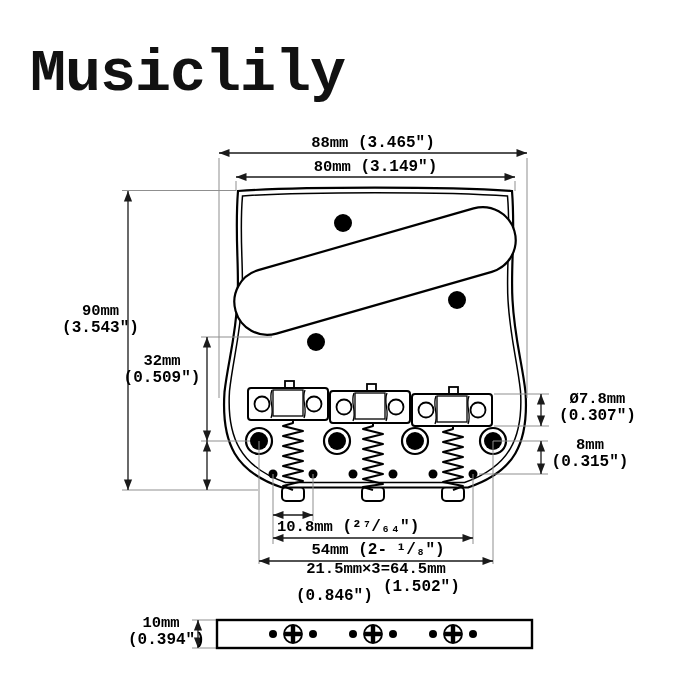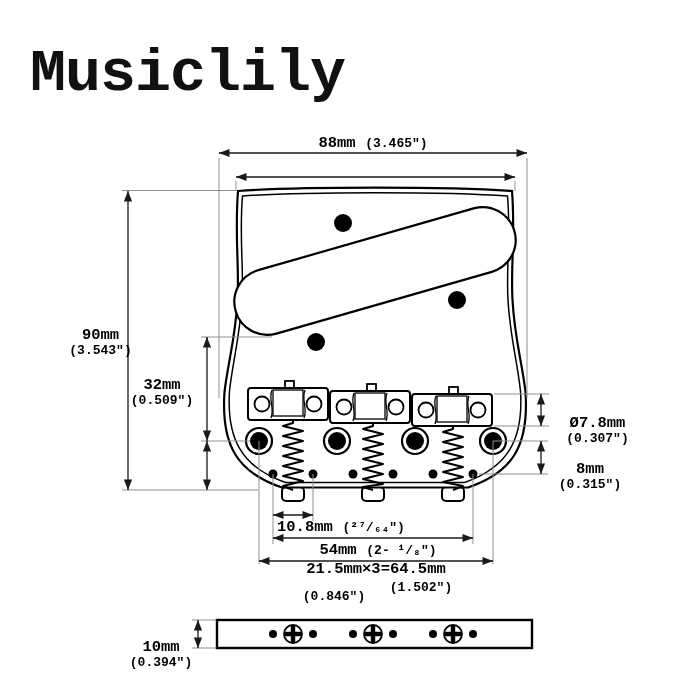--- a/index.html
+++ b/index.html
@@ -2,22 +2,22 @@
 <html><head>
 <meta charset="utf-8">
 <style>
   html,body{margin:0;padding:0;background:#fff;}
   #stage{position:relative;width:700px;height:700px;background:#fff;overflow:hidden;
          font-family:Liberation Mono, monospace;color:#000;padding-left:24px;}
   #logo{position:absolute;left:30px;top:40px;font-size:60px;font-weight:bold;
         letter-spacing:-1px;color:#111;}
   svg{position:absolute;left:0;top:0;}
   .lbl{position:absolute;font-weight:bold;color:#000;line-height:1.12;white-space:nowrap;}
-  .mm{font-size:15.5px;margin-top:24px;}
-  .in{font-size:13px;}
+  .mm{font-size:15.5px;}
+  .in{font-size:16px;}
   .ctr{text-align:center;}
   .stack span{display:block;}
 </style>
 </head>
 <body>
 <div id="stage">
 
 <div id="logo">Musiclily</div>
 
 <svg width="700" height="700" viewBox="0 0 700 700">
@@ -149,20 +149,23 @@
     </g>
     <use href="#phillips" x="293" y="634"></use>
     <use href="#phillips" x="373" y="634"></use>
     <use href="#phillips" x="453" y="634"></use>
   </g>
 </svg>
 
 <div class="lbl ctr" style="left:219px;width:308px;top:135px;">
   <span class="mm">88mm</span> <span class="in">(3.465″)</span>
 </div>
+<div class="lbl ctr" style="left:236px;width:279px;top:159px;">
+  <span class="mm">80mm</span> <span class="in">(3.149″)</span>
+</div>
 <div class="lbl ctr stack" style="left:58px;width:85px;top:303px;">
   <span class="mm">90mm</span>
       <span class="in">(3.543″)</span>
 </div>
 <div class="lbl ctr stack" style="left:122px;width:80px;top:353px;">
   <span class="mm">32mm</span>
       <span class="in">(0.509″)</span>
 </div>
 <div class="lbl ctr stack" style="left:550px;width:95px;top:391px;">
   <span class="mm">Ø7.8mm</span>

